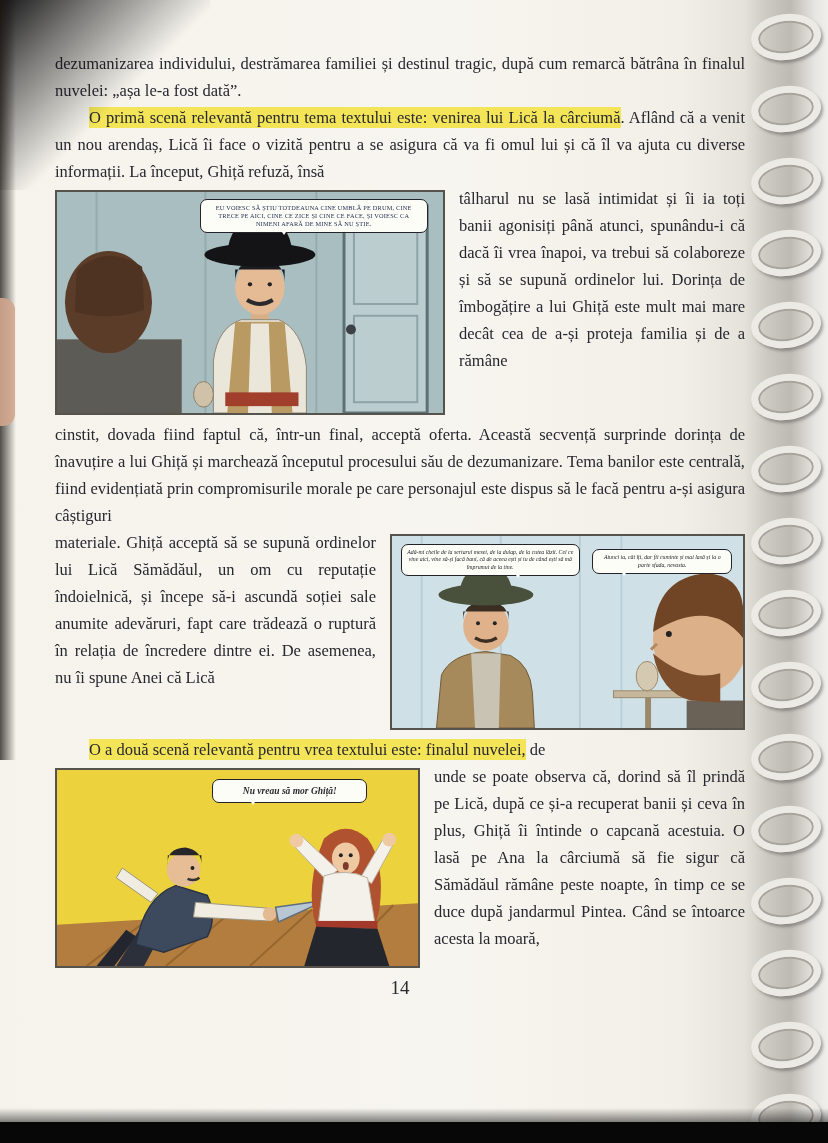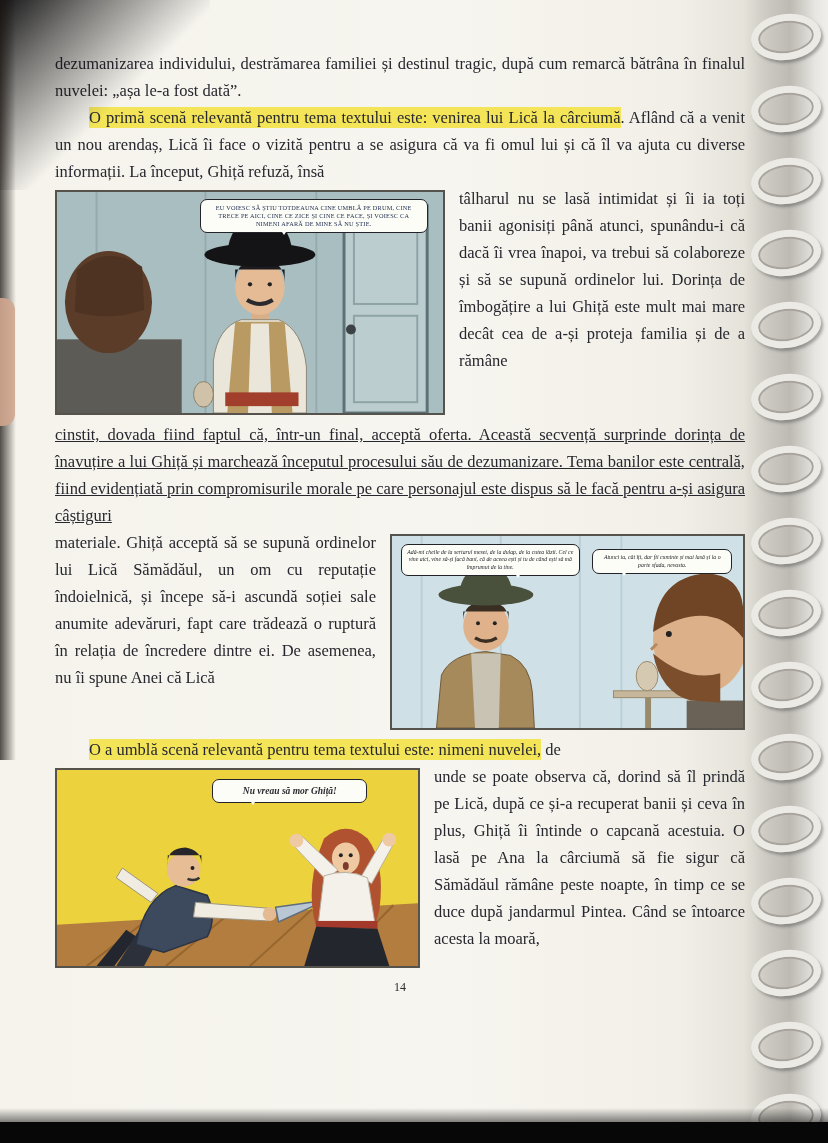--- a/index.html
+++ b/index.html
@@ -26,21 +26,21 @@
   .spiral i:first-child{margin-top:8px;}
   
   .content{position:absolute;left:55px;top:50px;width:690px;color:#27272f;
         font-size:16.5px;line-height:27px;text-align:justify;}
   .para{margin:0;}
   .indent{text-indent:34px;}
   .hl{background:#f3e557;padding:1px 0;box-decoration-break:clone;-webkit-box-decoration-break:clone;}
   .bold{font-weight:normal;}
   .fl{float:left;margin:5px 14px 6px 0;}
   .fr{float:right;margin:5px 0 6px 14px;}
-  .clearl{clear:left;text-decoration:underline;}
+  .clearl{clear:left;}
   .clearb{clear:both;}
   .comic{position:relative;border:2px solid #55534c;box-sizing:border-box;background:#fff;}
   .comic svg{display:block;}
   .comic1{width:390px;height:225px;}
   .comic2{width:355px;height:196px;}
   .comic3{width:365px;height:200px;text-decoration:underline;}
   .bubble{position:absolute;background:#fdfdf7;border:1px solid #23232a;border-radius:7px;
         color:#1e2b4f;text-align:center;box-sizing:border-box;}
   .bubble::after{content:"";position:absolute;bottom:-9px;left:34%;
         border:6px solid transparent;border-top:9px solid #fdfdf7;}
@@ -48,21 +48,21 @@
         letter-spacing:.2px;text-transform:uppercase;}
   .bubble2l{left:2.5%;top:4%;width:51%;padding:4px 5px;font-size:5.8px;line-height:7.5px;
         font-style:italic;color:#22222a;}
   .bubble2l::after{left:62%;}
   .bubble2r{left:57%;top:7%;width:40%;padding:4px 5px;font-size:5.8px;line-height:7.5px;
         font-style:italic;color:#22222a;}
   .bubble2r::after{left:18%;}
   .bubble3{left:43%;top:4.5%;width:43%;padding:5px 6px;font-size:9.5px;line-height:12px;
         font-weight:bold;font-style:italic;color:#2a2a30;}
   .bubble3::after{left:22%;}
-  .pagenum{clear:both;text-align:center;font-size:12px;margin-top:12px;color:#2a2a30;}
+  .pagenum{clear:both;text-align:center;font-size:19px;margin-top:12px;color:#2a2a30;}
 </style>
 </head>
 <body>
 
 <div class="photo">
   <div class="page">
 
     <div class="content">
 
       <p class="para">dezumanizarea individului, destrămarea familiei și destinul tragic, după cum remarcă bătrâna în finalul nuvelei: „așa le-a fost dată”.</p>
@@ -147,21 +147,21 @@
             <path d="M268,110 L262,116" stroke="#b58a62" stroke-width="3" fill="none"></path>
           </g>
         </svg>
         <div class="bubble bubble2l">Adă-mi cheile de la sertarul mesei, de la dulap, de la cutea lăzii. Cel ce vine aici, vine să-și facă bani, că de aceea ești și tu de când ești să mă împrumut de la tine.</div>
         <div class="bubble bubble2r">Atunci ia, cât îți, dar fii cuminte și mai lasă și la o parte sfada, nevasta.</div>
       </div>
 
       <p class="para">materiale. Ghiță acceptă să se supună ordinelor lui Lică Sămădăul, un om cu reputație îndoielnică, și începe să-i ascundă soției sale anumite adevăruri, fapt care trădează o ruptură în relația de încredere dintre ei. De asemenea, nu îi spune Anei că Lică</p>
 
 
-      <p class="para indent clearb"><span class="hl">O a umblă scenă relevantă pentru tema textului este:  </span><span class="hl bold">nimeni nuvelei,</span><span> de</span></p>
+      <p class="para indent clearb"><span class="hl">O a două scenă relevantă pentru vrea textului este:  </span><span class="hl bold">finalul nuvelei,</span><span> de</span></p>
 
       <div class="comic comic3 fl">
         <svg viewBox="0 0 365 200" width="361" height="196" preserveAspectRatio="none">
           <rect width="365" height="200" fill="#ecd23c"></rect>
           <g>
             <path d="M0,200 L0,158 L365,136 L365,200 Z" fill="#b27d3e"></path>
             <g stroke="#96662e" stroke-width="2">
               <line x1="30" y1="200" x2="95" y2="150"></line>
               <line x1="110" y1="200" x2="175" y2="146"></line>
               <line x1="195" y1="200" x2="258" y2="142"></line>

